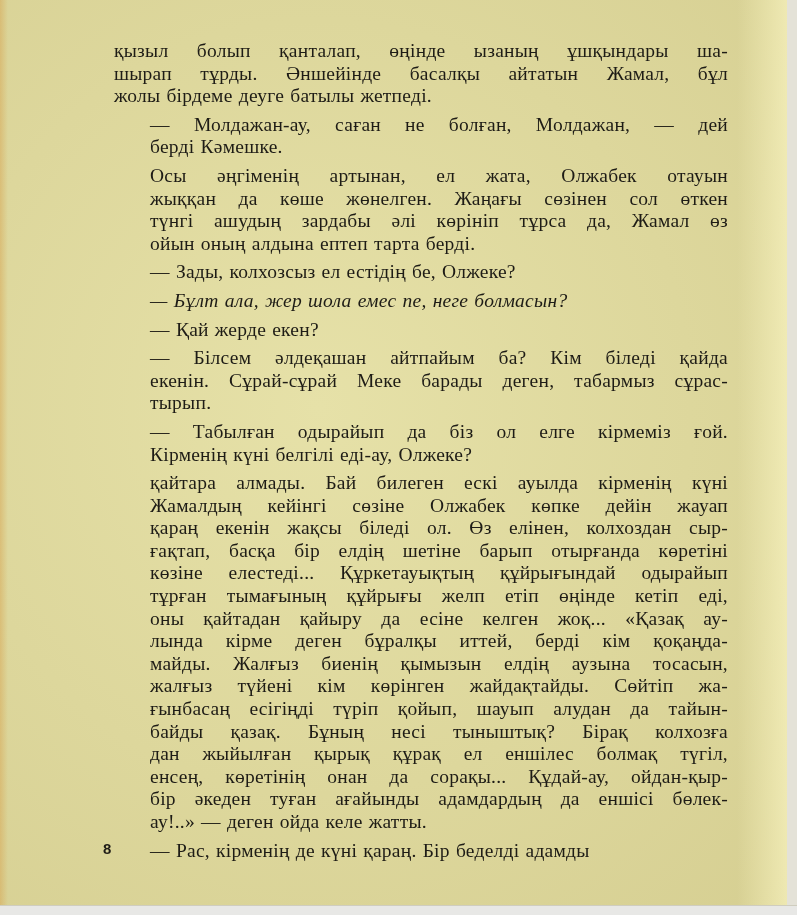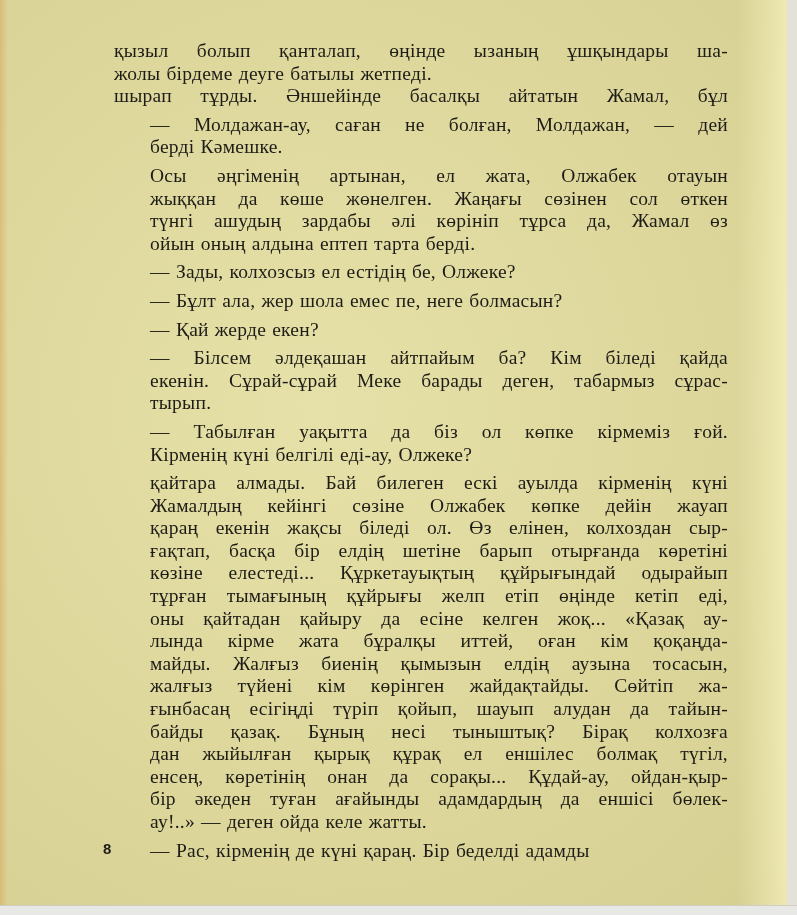--- a/index.html
+++ b/index.html
@@ -74,60 +74,60 @@
       color: #1e1c16;
     }
   </style>
 </head>
 <body>
 
 <div class="page">
   <div class="text-block" id="text-block">
       <div class="para noindent">
         <span class="line">қызыл болып қанталап, өңінде ызаның ұшқындары ша-</span>
+        <span class="line">шырап тұрды. Әншейінде басалқы айтатын Жамал, бұл</span>
         <span class="line last">жолы бірдеме деуге батылы жетпеді.</span>
-        <span class="line">шырап тұрды. Әншейінде басалқы айтатын Жамал, бұл</span>
       </div>
       <div class="para">
         <span class="line" style="text-indent: 36px;">— Молдажан-ау, саған не болған, Молдажан, — дей</span>
         <span class="line last">берді Кәмешке.</span>
       </div>
       <div class="para">
         <span class="line" style="text-indent: 36px;">Осы әңгіменің артынан, ел жата, Олжабек отауын</span>
         <span class="line">жыққан да көше жөнелген. Жаңағы сөзінен сол өткен</span>
         <span class="line">түнгі ашудың зардабы әлі көрініп тұрса да, Жамал өз</span>
         <span class="line last">ойын оның алдына ептеп тарта берді.</span>
       </div>
       <div class="para">
         <span class="line last" style="text-indent: 36px;">— Зады, колхозсыз ел естідің бе, Олжеке?</span>
       </div>
       <div class="para">
-        <span class="line last" style="text-indent: 36px;">— Бұлт ала, жер шола емес пе, неге болмасын?</span>
+        <span class="line last" style="text-indent: 36px; font-style: italic;">— Бұлт ала, жер шола емес пе, неге болмасын?</span>
       </div>
       <div class="para">
         <span class="line last" style="text-indent: 36px;">— Қай жерде екен?</span>
       </div>
       <div class="para">
         <span class="line" style="text-indent: 36px;">— Білсем әлдеқашан айтпайым ба? Кім біледі қайда</span>
         <span class="line">екенін. Сұрай-сұрай Меке барады деген, табармыз сұрас-</span>
         <span class="line last">тырып.</span>
       </div>
       <div class="para">
-        <span class="line" style="text-indent: 36px;">— Табылған уақытта да біз ол көпке кірмеміз ғой.</span>
+        <span class="line" style="text-indent: 36px;">— Табылған одырайып да біз ол елге кірмеміз ғой.</span>
         <span class="line last">Кірменің күні белгілі еді-ау, Олжеке?</span>
       </div>
       <div class="para">
         <span class="line">қайтара алмады. Бай билеген ескі ауылда кірменің күні</span>
         <span class="line" style="text-indent: 36px;">Жамалдың кейінгі сөзіне Олжабек көпке дейін жауап</span>
         <span class="line">қараң екенін жақсы біледі ол. Өз елінен, колхоздан сыр-</span>
         <span class="line">ғақтап, басқа бір елдің шетіне барып отырғанда көретіні</span>
         <span class="line">көзіне елестеді... Құркетауықтың құйрығындай одырайып</span>
         <span class="line">тұрған тымағының құйрығы желп етіп өңінде кетіп еді,</span>
         <span class="line">оны қайтадан қайыру да есіне келген жоқ... «Қазақ ау-</span>
-        <span class="line">лында кірме жата бұралқы иттей, оған кім қоқаңда-</span>
+        <span class="line">лында кірме деген бұралқы иттей, берді кім қоқаңда-</span>
         <span class="line">майды. Жалғыз биенің қымызын елдің аузына тосасын,</span>
         <span class="line">жалғыз түйені кім көрінген жайдақтайды. Сөйтіп жа-</span>
         <span class="line">ғынбасаң есігіңді түріп қойып, шауып алудан да тайын-</span>
         <span class="line">байды қазақ. Бұның несі тыныштық? Бірақ колхозға</span>
         <span class="line">дан жыйылған қырық құрақ ел еншілес болмақ түгіл,</span>
         <span class="line">енсең, көретінің онан да сорақы... Құдай-ау, ойдан-қыр-</span>
         <span class="line">бір әкеден туған ағайынды адамдардың да еншісі бөлек-</span>
         <span class="line last">ау!..» — деген ойда келе жатты.</span>
       </div>
       <div class="para">

